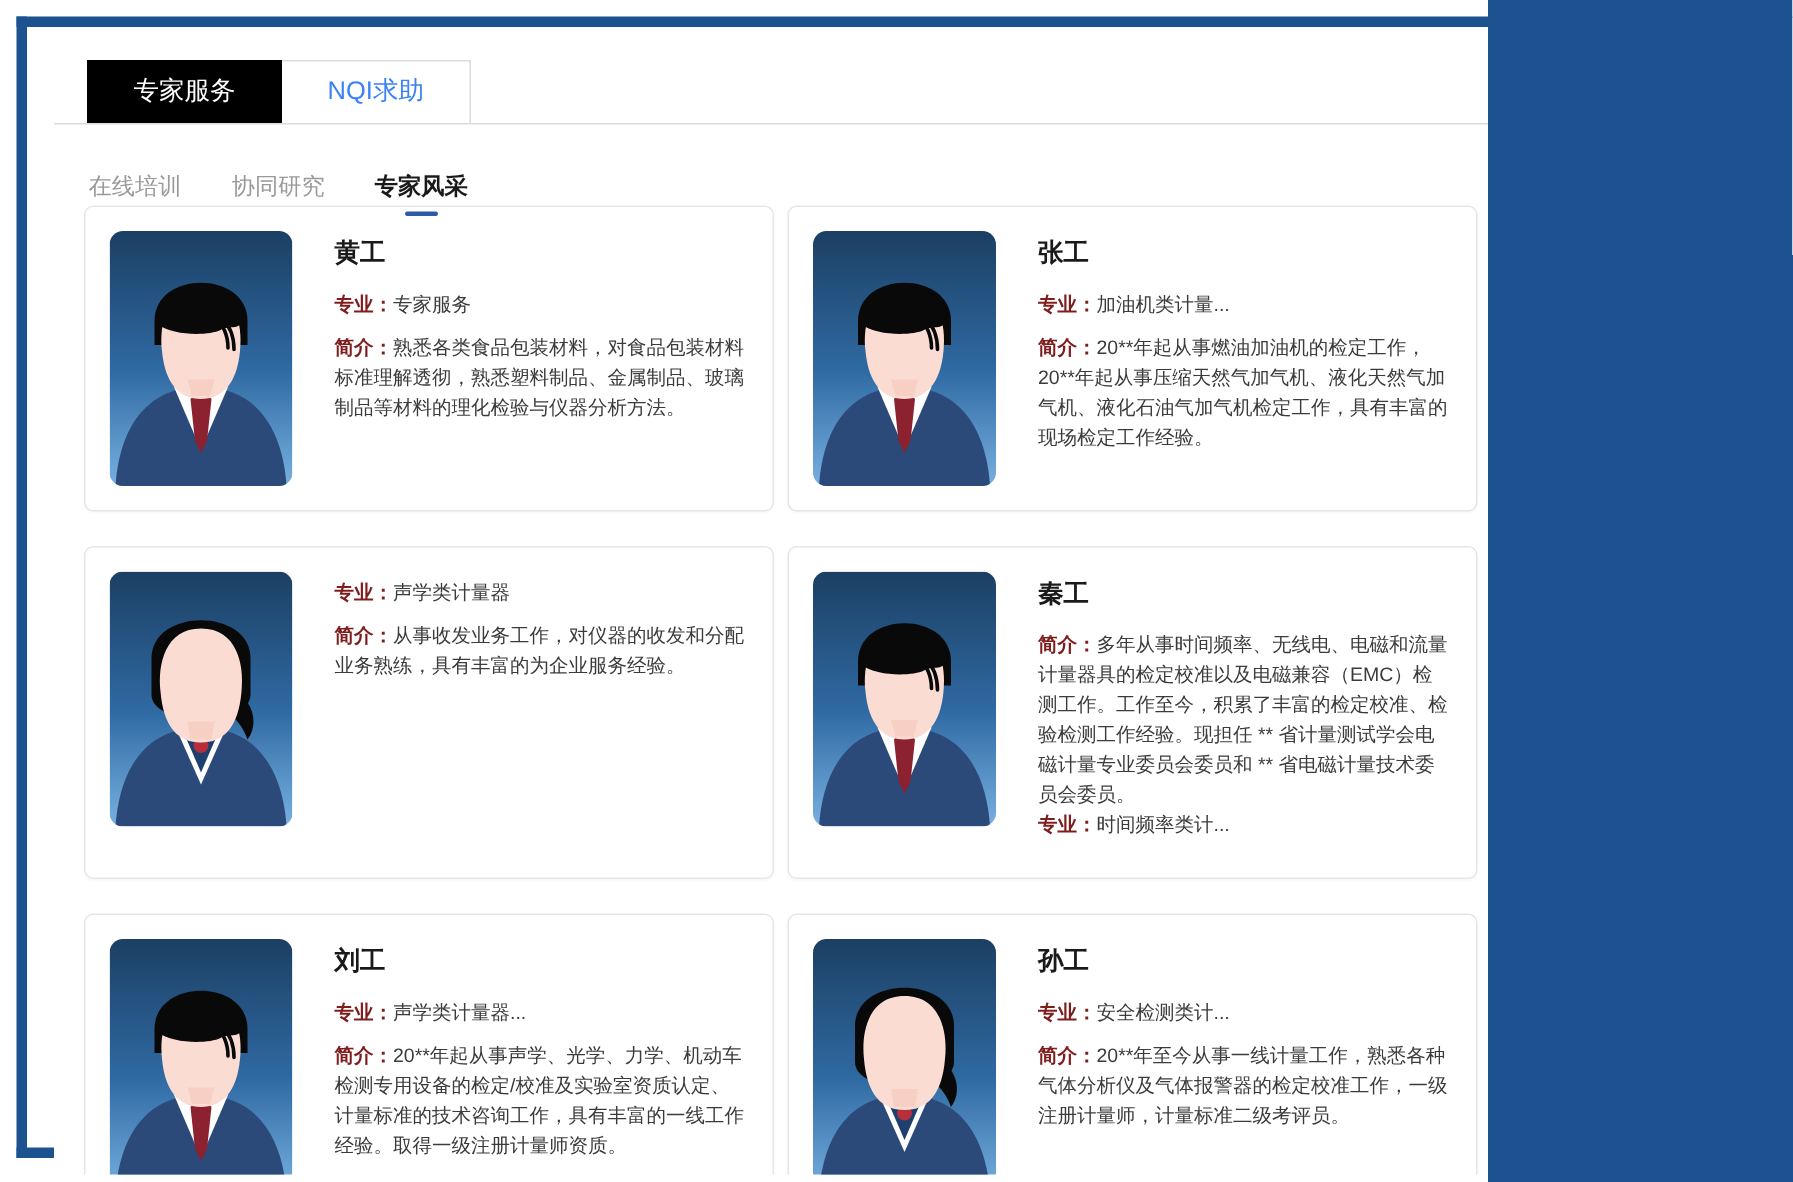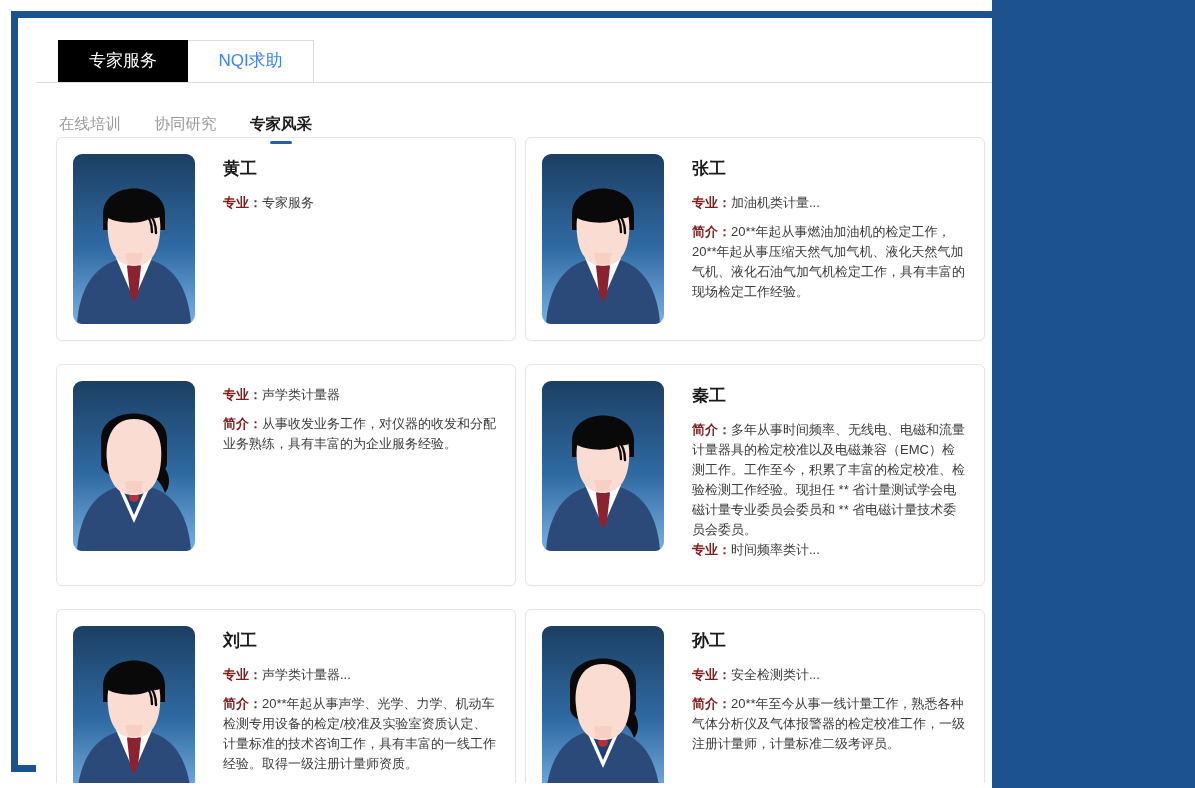--- a/index.html
+++ b/index.html
@@ -190,20 +190,21 @@
                 <path d="M61 104 L68 112 L65 140 L61 148 L57 140 L54 112 Z" fill="#8c2230"></path>
                 <path d="M30 60 C30 26 92 26 92 60 L92 76 L30 76 Z" fill="#090909"></path>
                 <path d="M61 40 C84 40 89 62 87 80 C85 102 75 112 61 112 C47 112 37 102 35 80 C33 62 38 40 61 40 Z" fill="#fadcd2"></path>
                 <path d="M32 56 C40 34 82 32 90 56 C88 68 80 62 74 66 C66 70 42 70 32 62 Z" fill="#090909"></path>
                 <path d="M70 58 C76 62 79 70 79 78 M75 58 C80 63 83 71 83 79" stroke="#090909" stroke-width="2.4" fill="none" stroke-linecap="round"></path>
                 <path d="M52 99 L70 99 L67 110 L55 110 Z" fill="#f7cfc3"></path>
               </svg></div>
             <div class="card-body">
               <div class="card-name">黄工</div>
               <div class="row"><span class="lbl">专业：</span><span>专家服务</span></div>
+              <div class="row bio"><span class="lbl">简介：</span><span>熟悉各类食品包装材料，对食品包装材料标准理解透彻，熟悉塑料制品、金属制品、玻璃制品等材料的理化检验与仪器分析方法。</span></div>
             </div>
           </div>
           <div class="card">
             <div class="avatar"><svg viewBox="0 0 122 170" width="122" height="170">
                 <defs>
                   <linearGradient id="g1" x1="0" y1="0" x2="0" y2="1">
                     <stop offset="0%" stop-color="#1c3f63"></stop>
                     <stop offset="55%" stop-color="#2f6aa3"></stop>
                     <stop offset="100%" stop-color="#78b0e0"></stop>
                   </linearGradient>

